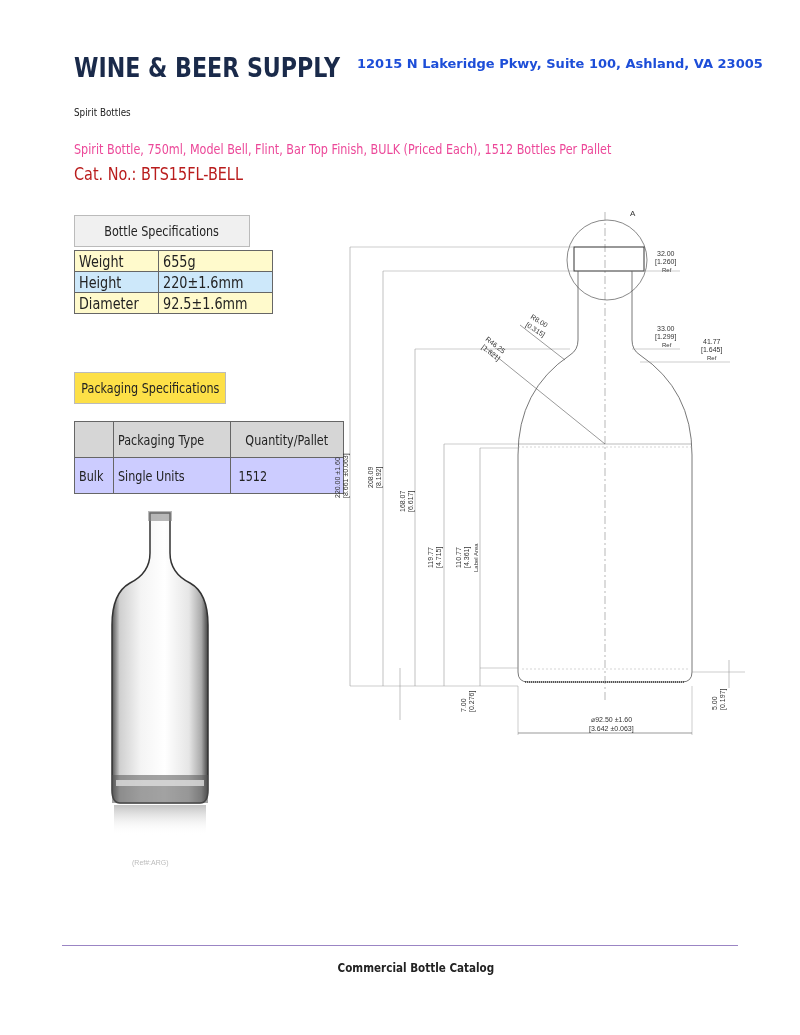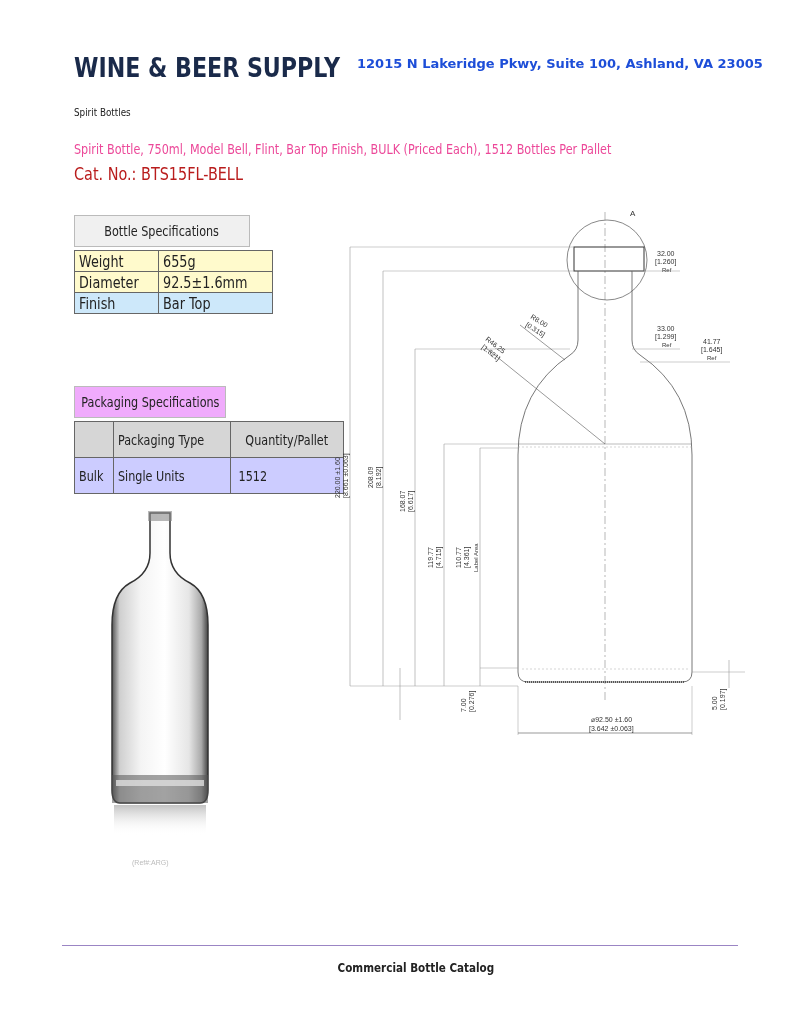--- a/index.html
+++ b/index.html
@@ -14,21 +14,21 @@
 
   .spec-box { position: absolute; left: 74px; top: 215px; width: 176px; height: 32px; background: #f0f0f0; border: 1px solid #bbb; display: flex; align-items: center; justify-content: center; font-size: 14px; }
   .spec-box span, .pack-box span { display: inline-block; transform: scaleX(0.8); white-space: nowrap; font-family: "DejaVu Sans", sans-serif; }
   table.spec { position: absolute; left: 74px; top: 250px; width: 152px; border-collapse: collapse; }
   table.spec td { border: 1px solid #666; height: 21px; padding: 0 4px; font-size: 16px; font-family: "DejaVu Sans", sans-serif; }
   table.spec td span { display: inline-block; transform: scaleX(0.8); transform-origin: left; white-space: nowrap; }
   table.spec td.lbl { width: 62px; }
   .yellow { background: #fffacc; }
   .blue { background: #cde8fa; }
 
-  .pack-box { position: absolute; left: 74px; top: 386px; width: 152px; height: 32px; background: #f0abfc; border: 1px solid #bbb; display: flex; align-items: center; justify-content: center; font-size: 14px; text-align: right; }
+  .pack-box { position: absolute; left: 74px; top: 372px; width: 152px; height: 32px; background: #fde047; border: 1px solid #bbb; display: flex; align-items: center; justify-content: center; font-size: 14px; text-align: right; }
   table.pack { position: absolute; left: 74px; top: 421px; width: 232px; border-collapse: collapse; }
   table.pack td { border: 1px solid #666; height: 36px; padding: 0 4px; font-size: 14px; font-family: "DejaVu Sans", sans-serif; }
   table.pack td span { display: inline-block; transform: scaleX(0.8); white-space: nowrap; }
   table.pack tr.hdr td { background: #d6d6d6; }
   table.pack tr.row td { background: #ccccff; }
   table.pack td.c0 { width: 40px; }
   table.pack td.c1 { width: 96px; }
   table.pack td.c2 { }
   table.pack td.c0 span, table.pack td.c1 span { transform-origin: left; }
 
@@ -55,27 +55,27 @@
 
 <div class="spec-box">
     <span>Bottle Specifications</span>
   </div>
 <table class="spec">
   <tbody>
       <tr class="yellow">
     <td class="lbl"><span>Weight</span></td>
     <td><span>655g</span></td>
   </tr>
+  <tr class="blue">
+    <td class="lbl"><span>Height</span></td>
+    <td><span>220±1.6mm</span></td>
+  </tr>
   <tr class="yellow">
     <td class="lbl"><span>Diameter</span></td>
     <td><span>92.5±1.6mm</span></td>
-  </tr>
-  <tr class="blue">
-    <td class="lbl"><span>Finish</span></td>
-    <td><span>Bar Top</span></td>
   </tr>
 </tbody>
   </table>
 
 <div class="pack-box">
     <span>Packaging Specifications</span>
   </div>
 <table class="pack">
   <tbody>
       <tr class="hdr">

